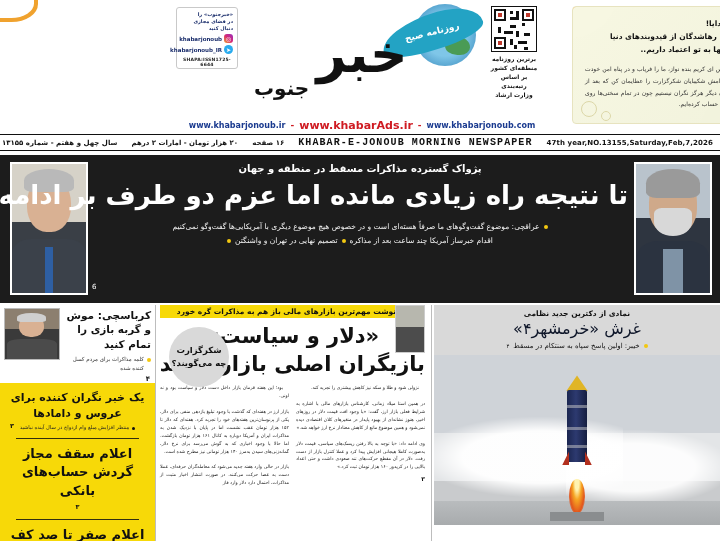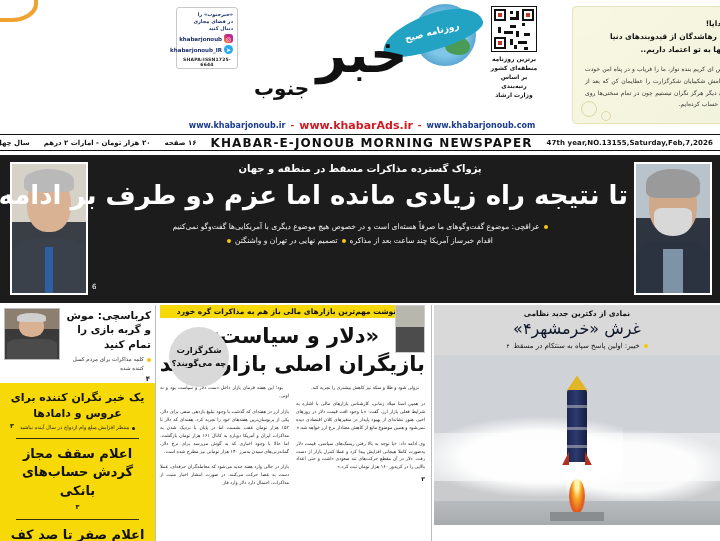--- a/index.html
+++ b/index.html
@@ -151,21 +151,21 @@
 
   
   .infobar {
     position:absolute; left:0; top:134px; width:720px; height:17px;
     border-top:1.5px solid #111; border-bottom:1.5px solid #111;
     display:flex; align-items:center; font-size:7px; color:#111;
   }
   .ib { padding:0 7px; white-space:nowrap; font-weight:700; }
   .ib-en { direction:ltr; letter-spacing:.1px; }
   .ib-sp { flex:1; }
-  .ib-mid { letter-spacing:1.1px; font-size:12px; }
+  .ib-mid { letter-spacing:1.1px; font-size:10px;font-family:Liberation Mono, monospace; }
 
   
   .lead {
     position:absolute; left:0; top:155px; width:720px; height:148px;
     background:#1c1c1c; color:#fff; overflow:hidden;
   }
   .lead-photo {
     position:absolute; right:8px; top:7px; width:78px; height:133px;
     border:2px solid #fff; overflow:hidden;
     background:linear-gradient(#b9c3cc 0 42%, #2e3540 42% 100%);

